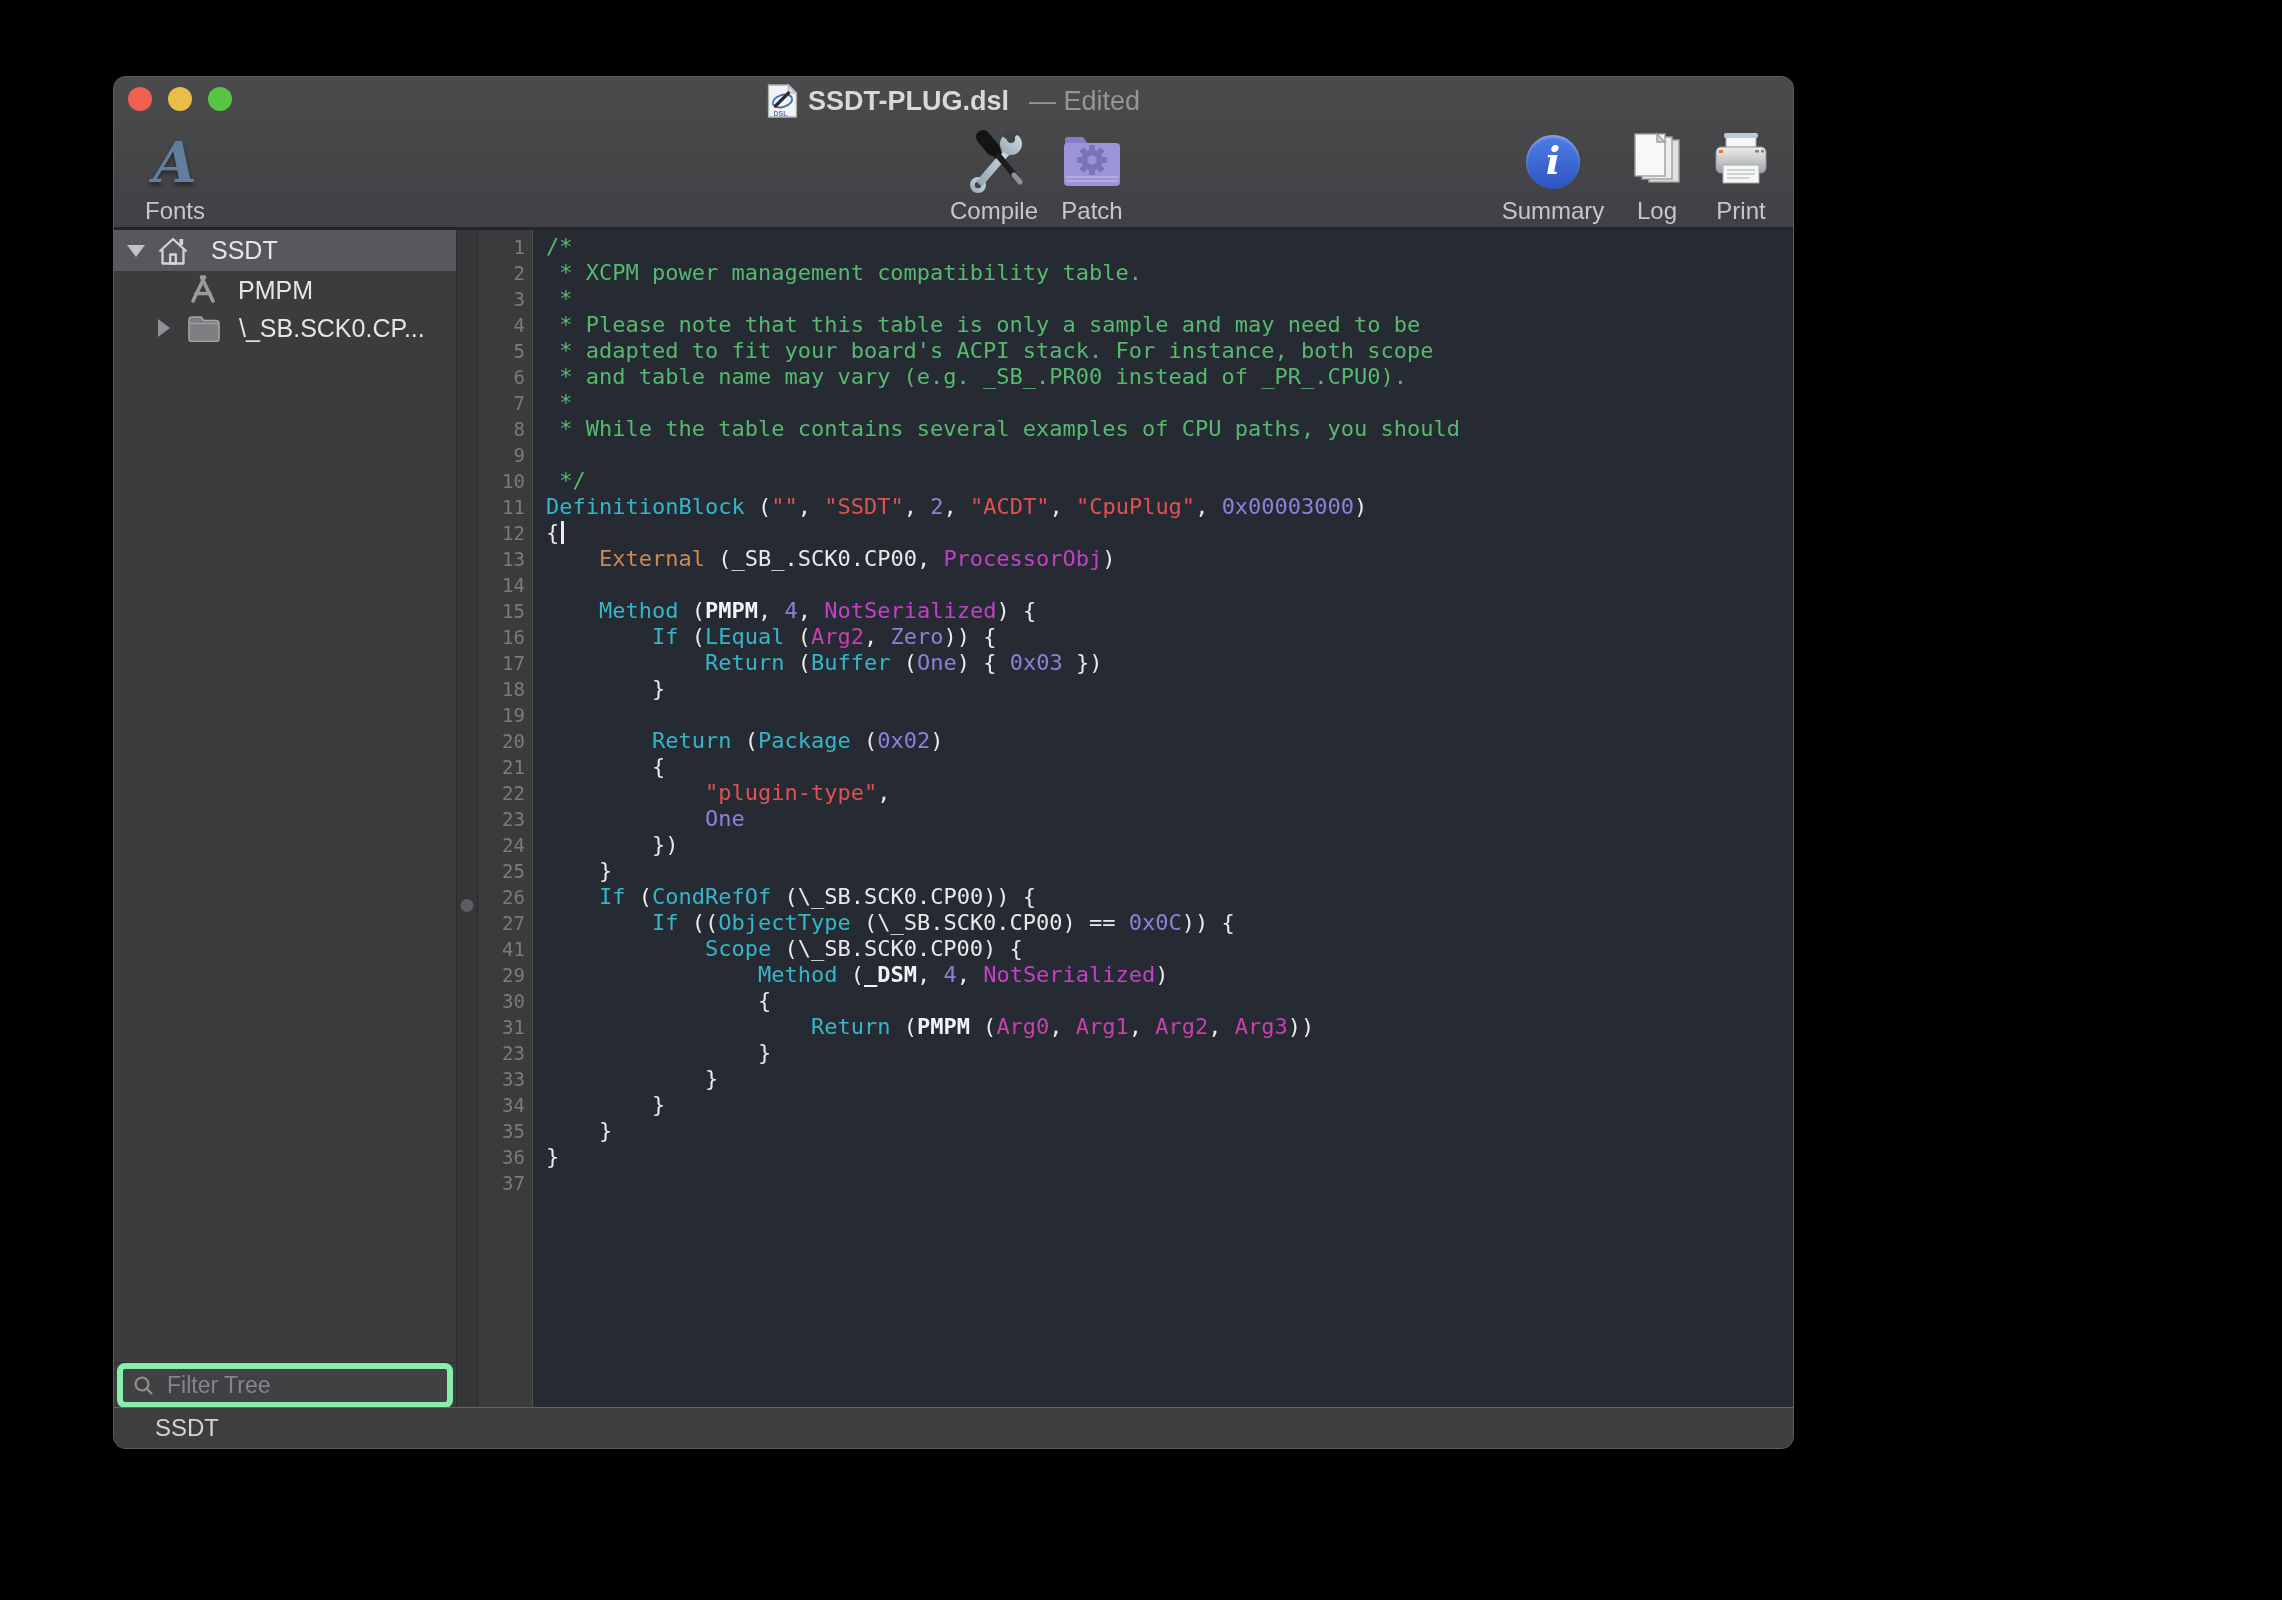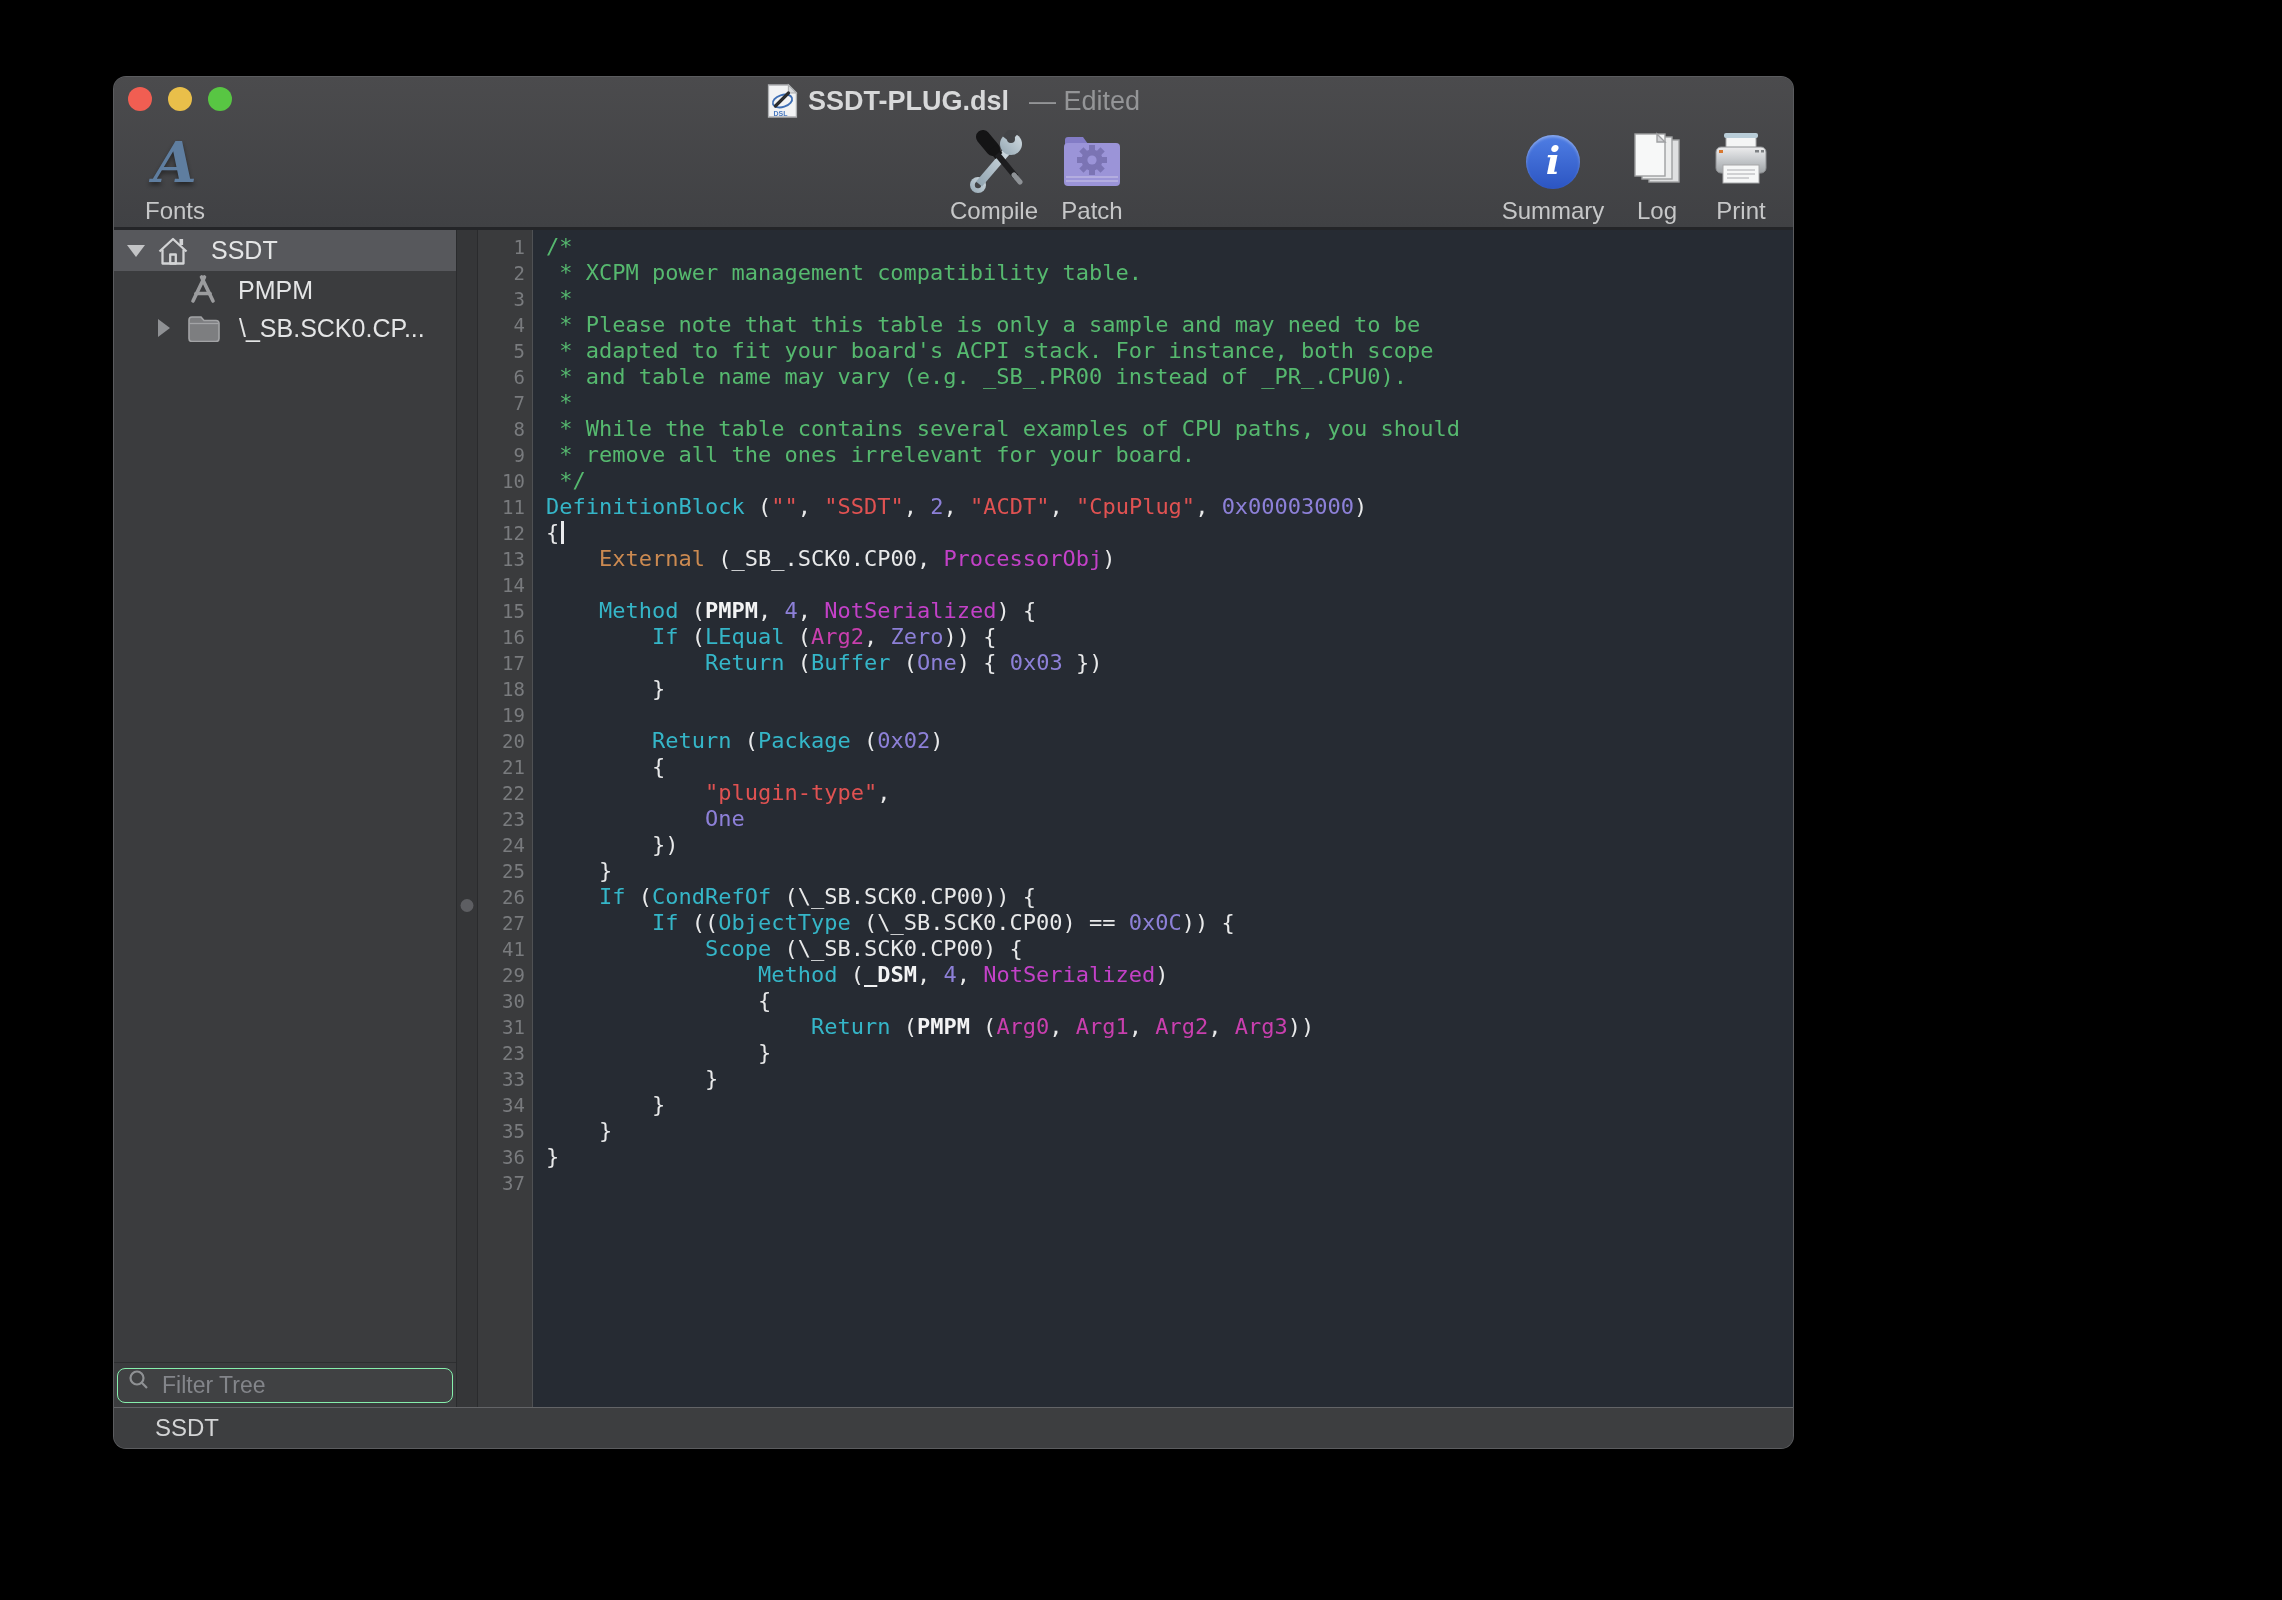--- a/index.html
+++ b/index.html
@@ -47,22 +47,22 @@
   .content{position:absolute;top:153px;left:0;right:0;bottom:40px;display:flex;}
   .sidebar{width:342px;background:#3b3c3e;display:flex;flex-direction:column;flex:0 0 auto;}
   .tree{flex:1 1 auto;padding-top:0;}
   .trow{display:flex;align-items:center;height:38px;color:#e4e5e6;font-size:25px;white-space:nowrap;}
   .trow.selected{background:var(--sel,#57585c);height:41px;}
   .tri-down{width:0;height:0;border-left:9px solid transparent;border-right:9px solid transparent;
             border-top:12px solid #c3c4c6;}
   .tri-right{width:0;height:0;border-top:9px solid transparent;border-bottom:9px solid transparent;
              border-left:12px solid #8f9194;}
   .filterbar{flex:0 0 auto;height:45px;border-top:1px solid #2e2f31;display:flex;align-items:center;}
-  .filterfield{margin:0 3px;height:33px;flex:1;background:#404143;border:1px solid #86efac;
-               border-radius:8px;display:flex;padding:0 10px;}
+  .filterfield{margin:0 3px;height:33px;flex:1;background:#404143;border:6px solid #86efac;
+               border-radius:8px;display:flex;align-items:center;padding:0 10px;}
   .filterfield input{background:transparent;border:none;outline:none;color:#d5d6d8;
                      font-size:23px;font-family:"Liberation Sans",sans-serif;width:100%;margin-left:10px;}
   .filterfield input::placeholder{color:#83858a;}
   .split{width:20px;flex:0 0 auto;background:#353638;border-left:1px solid #2a2b2d;
          border-right:1px solid #2a2b2d;position:relative;}
   .split-dot{position:absolute;left:50%;top:669px;transform:translateX(-50%);
              width:13px;height:13px;border-radius:50%;background:#5d5e62;}
   .editor{flex:1 1 auto;position:relative;background:var(--editor-bg,#262b33);overflow:hidden;}
   .gutterbg{position:absolute;left:0;top:0;bottom:0;width:54px;background:#3a3b3d;
             border-right:1px solid #4f5154;}
@@ -288,21 +288,21 @@
       <div class="gutterbg"></div>
       <div class="code" id="code">
           <div class="codeline"><span class="lnum">1</span><span class="ltxt"><span class="tk-c">/*</span></span></div>
           <div class="codeline"><span class="lnum">2</span><span class="ltxt"><span class="tk-c"> * XCPM power management compatibility table.</span></span></div>
           <div class="codeline"><span class="lnum">3</span><span class="ltxt"><span class="tk-c"> *</span></span></div>
           <div class="codeline"><span class="lnum">4</span><span class="ltxt"><span class="tk-c"> * Please note that this table is only a sample and may need to be</span></span></div>
           <div class="codeline"><span class="lnum">5</span><span class="ltxt"><span class="tk-c"> * adapted to fit your board's ACPI stack. For instance, both scope</span></span></div>
           <div class="codeline"><span class="lnum">6</span><span class="ltxt"><span class="tk-c"> * and table name may vary (e.g. _SB_.PR00 instead of _PR_.CPU0).</span></span></div>
           <div class="codeline"><span class="lnum">7</span><span class="ltxt"><span class="tk-c"> *</span></span></div>
           <div class="codeline"><span class="lnum">8</span><span class="ltxt"><span class="tk-c"> * While the table contains several examples of CPU paths, you should</span></span></div>
-          <div class="codeline"><span class="lnum">9</span><span class="ltxt"><span class="tk-c"> * remove all the ones irrelevant for your board.</span></span></div>
+          <div class="codeline"><span class="lnum">9</span></div>
           <div class="codeline"><span class="lnum">10</span><span class="ltxt"><span class="tk-c"> */</span></span></div>
           <div class="codeline"><span class="lnum">11</span><span class="ltxt"><span class="tk-k">DefinitionBlock</span><span class="tk-w"> (</span><span class="tk-s">""</span><span class="tk-w">, </span><span class="tk-s">"SSDT"</span><span class="tk-w">, </span><span class="tk-n">2</span><span class="tk-w">, </span><span class="tk-s">"ACDT"</span><span class="tk-w">, </span><span class="tk-s">"CpuPlug"</span><span class="tk-w">, </span><span class="tk-n">0x00003000</span><span class="tk-w">)</span></span></div>
           <div class="codeline"><span class="lnum">12</span><span class="ltxt"><span class="tk-w">{</span><span class="caret"></span></span></div>
           <div class="codeline"><span class="lnum">13</span><span class="ltxt"><span class="tk-w">    </span><span class="tk-o">External</span><span class="tk-w"> (_SB_.SCK0.CP00, </span><span class="tk-t">ProcessorObj</span><span class="tk-w">)</span></span></div>
           <div class="codeline"><span class="lnum">14</span><span class="ltxt"></span></div>
           <div class="codeline"><span class="lnum">15</span><span class="ltxt"><span class="tk-w">    </span><span class="tk-k">Method</span><span class="tk-w"> (</span><span class="tk-b">PMPM</span><span class="tk-w">, </span><span class="tk-n">4</span><span class="tk-w">, </span><span class="tk-t">NotSerialized</span><span class="tk-w">) {</span></span></div>
           <div class="codeline"><span class="lnum">16</span><span class="ltxt"><span class="tk-w">        </span><span class="tk-k">If</span><span class="tk-w"> (</span><span class="tk-k">LEqual</span><span class="tk-w"> (</span><span class="tk-a">Arg2</span><span class="tk-w">, </span><span class="tk-n">Zero</span><span class="tk-w">)) {</span></span></div>
           <div class="codeline"><span class="lnum">17</span><span class="ltxt"><span class="tk-w">            </span><span class="tk-k">Return</span><span class="tk-w"> (</span><span class="tk-k">Buffer</span><span class="tk-w"> (</span><span class="tk-n">One</span><span class="tk-w">) { </span><span class="tk-n">0x03</span><span class="tk-w"> })</span></span></div>
           <div class="codeline"><span class="lnum">18</span><span class="ltxt"><span class="tk-w">        }</span></span></div>
           <div class="codeline"><span class="lnum">19</span><span class="ltxt"></span></div>

